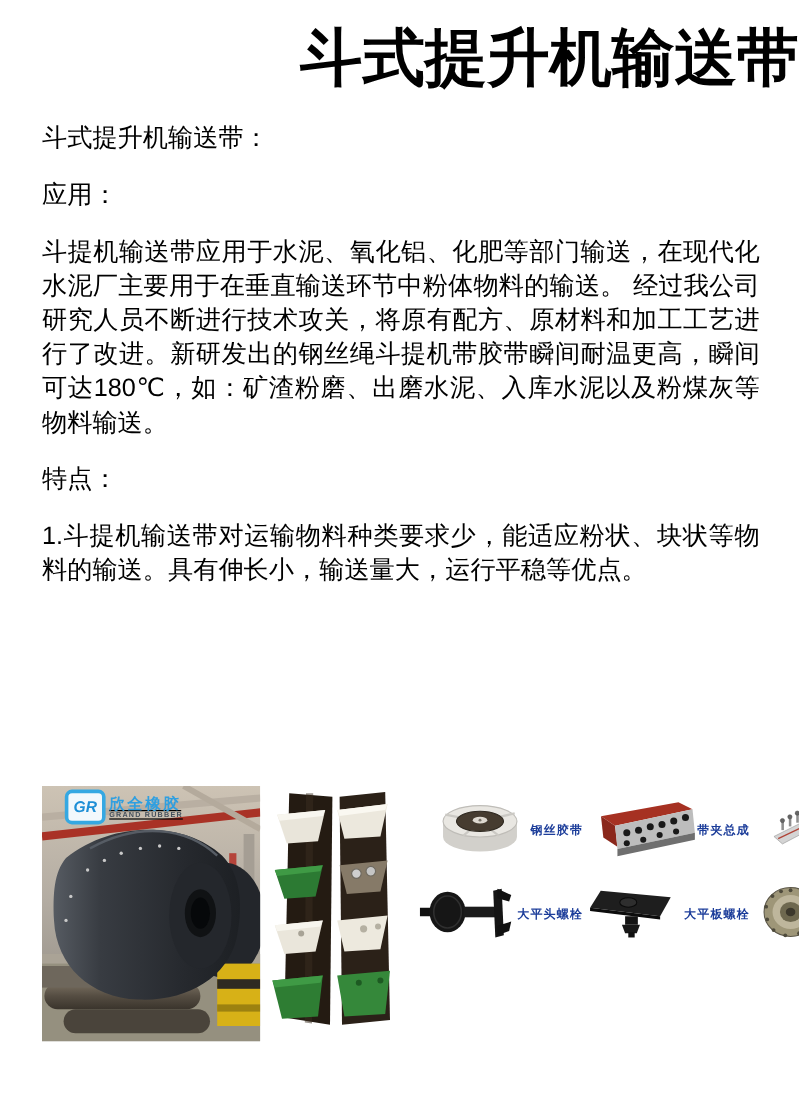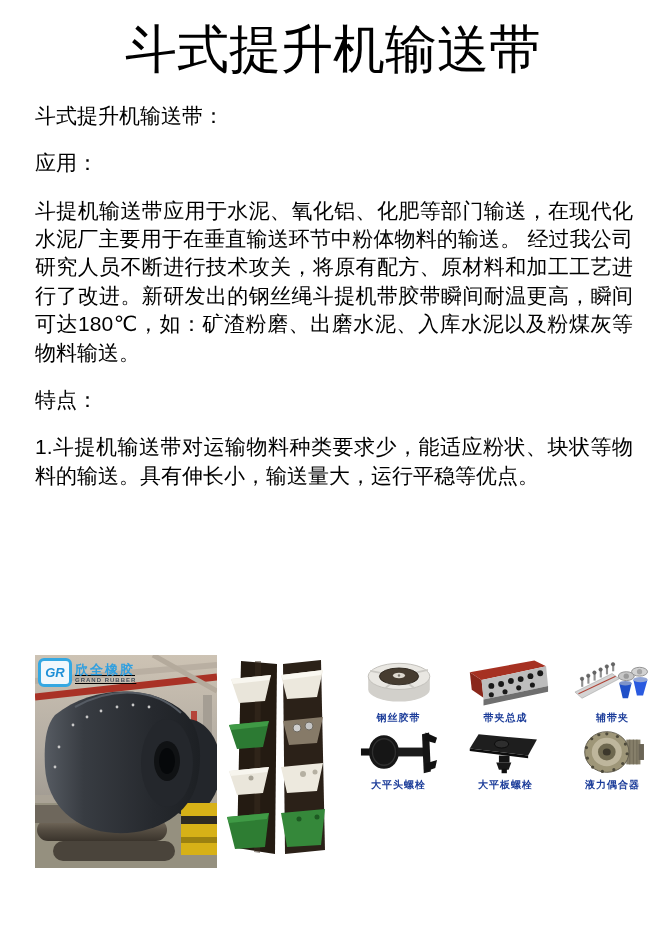--- a/index.html
+++ b/index.html
@@ -5,23 +5,23 @@
   html,body { margin:0; padding:0; background:#ffffff; }
   body {
     width:666px; height:930px;
     font-family:"Liberation Sans","DejaVu Sans",sans-serif;
     color:#000;
   }
   .page { position:relative; width:666px; height:930px; overflow:hidden; background:#fff; }
 
   .title {
     margin:20px 0 0 0;
-    text-align:center;
+    text-align:right;
     font-size:52px;
-    font-weight:400;
+    font-weight:700;
     line-height:1.15;
     letter-spacing:0px;
     color:#000;
   }
 
   .content {
     margin:22px 35px 16px 35px;
     width:598px;
     font-size:21px;
     line-height:28.4px;
@@ -34,21 +34,21 @@
     position:absolute;
     left:0; top:655px;
     width:666px; height:215px;
     display:flex;
     align-items:flex-start;
   }
   .photo-belt { position:relative; width:182px; height:213px; margin-left:35px; flex:none; overflow:hidden; }
   .photo-buckets { width:106px; height:205px; margin-left:8px; flex:none; }
 
   .logo {
-    position:absolute; top:3px; left:3px;
+    position:absolute; top:3px; left:19px;
     display:flex; align-items:center; gap:3px;
   }
   .logo-box {
     width:28px; height:23px;
     border:3px solid #35a8e2;
     border-radius:6px;
     background:#f2f8fc;
     color:#1f8fd6;
     font-weight:bold; font-style:italic;
     font-size:13px;
@@ -59,21 +59,21 @@
   .logo-en { color:#44505c; font-size:6px; font-weight:bold; letter-spacing:1px; margin-top:1px; }
 
   .product-grid {
     margin-left:14px;
     width:321px; height:212px;
     display:grid;
     grid-template-columns:repeat(3,1fr);
     grid-template-rows:73px 67px 66px;
   }
   .cell {
-    display:flex; flex-direction:column;
+    display:flex; flex-direction:row;
     align-items:center; justify-content:flex-end;
     padding-bottom:3px;
   }
   .cell svg { display:block; }
   .plabel {
     margin-top:3px;
     font-size:10px;
     font-weight:bold;
     color:#1c3d9a;
     letter-spacing:1px;

